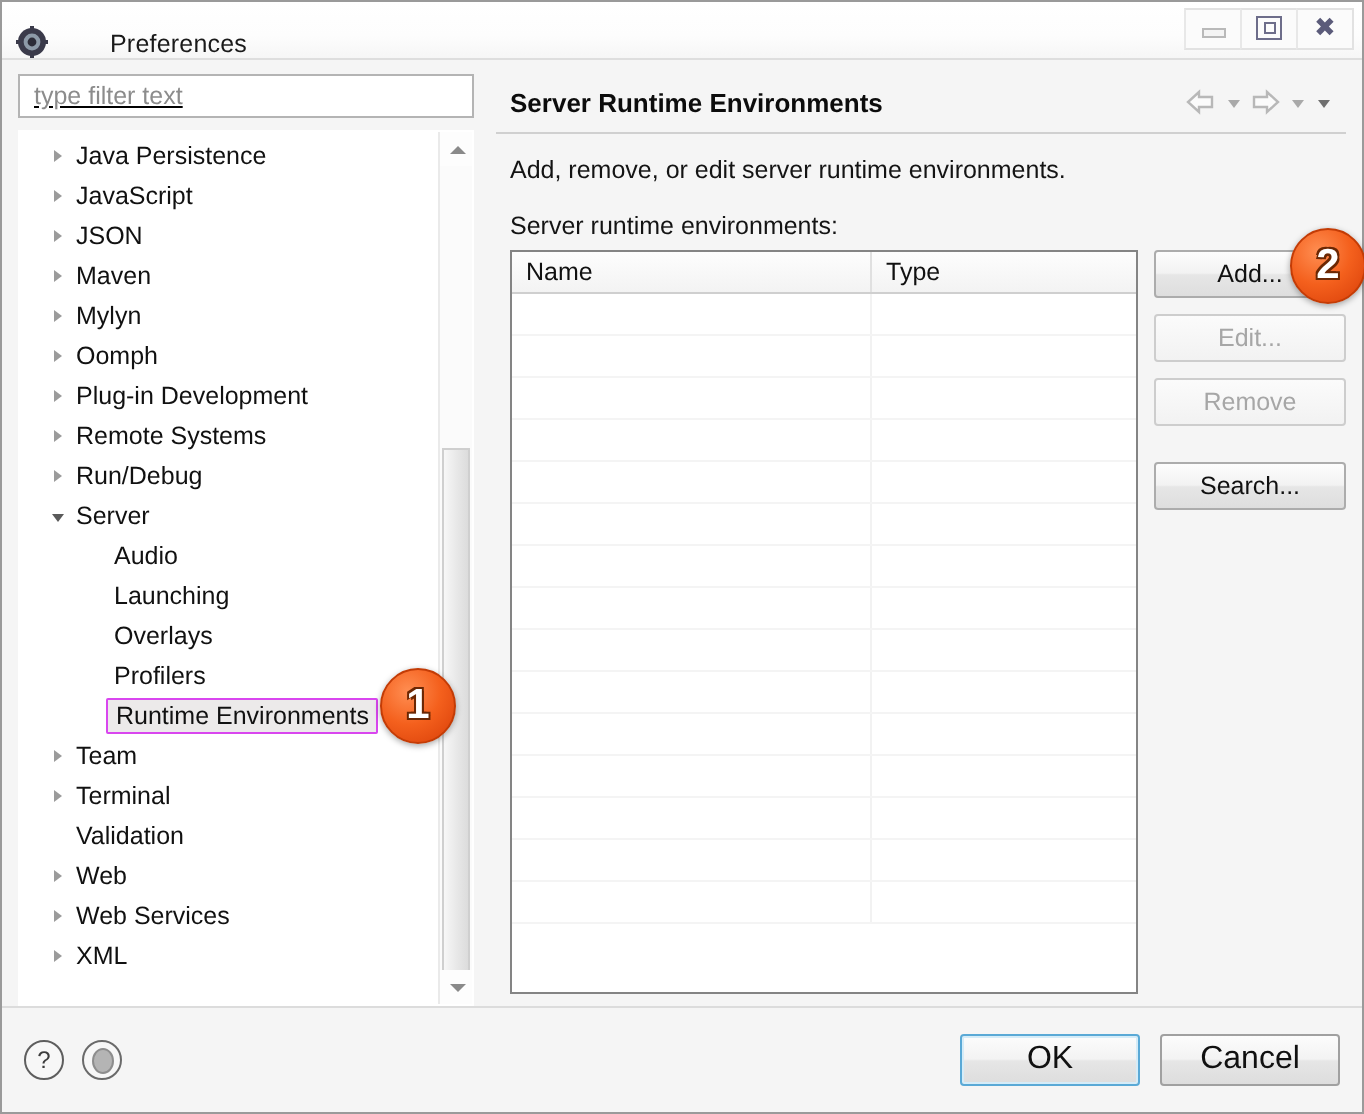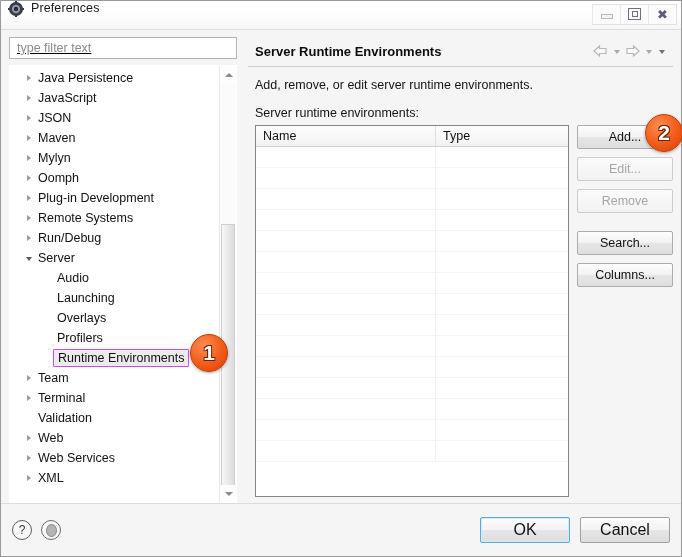--- a/index.html
+++ b/index.html
@@ -18,24 +18,25 @@
     border: 1px solid #9a9a9a;
     display: flex;
     flex-direction: column;
   }
 
   
   .titlebar {
     height: 29px;
     background: linear-gradient(to bottom, #ffffff 0%, #fdfdfd 60%, #f6f6f6 100%);
     display: flex;
-    align-items: flex-start;
+    align-items: flex-end;
     border-bottom: 1px solid #dedede;
     position: relative;
     flex: 0 0 auto;
+    gap: 24px;
   }
   .title-icon {
     width: 16px; height: 16px;
     margin-left: 7px; margin-right: 7px;
     position: relative;
     flex: 0 0 auto;
   }
   .title-text {
     font-size: 12.5px;
     color: #1a1a1a;
@@ -640,21 +641,20 @@
                 <div class="tcell-type"></div>
               </div>
             </div>
         </div>
 
         <div class="btn-col" id="button-column">
             <button class="pbtn">Add...</button>
             <button class="pbtn disabled">Edit...</button>
             <button class="pbtn disabled">Remove</button>
             <button class="pbtn gap-top">Search...</button>
-            <button class="pbtn">Columns...</button>
           </div>
       </div>
     </div>
   </div>
 
   <div class="footer">
     <div class="foot-icons">
       <div class="circ-icon">?</div>
       <div class="circ-icon rec"></div>
     </div>

